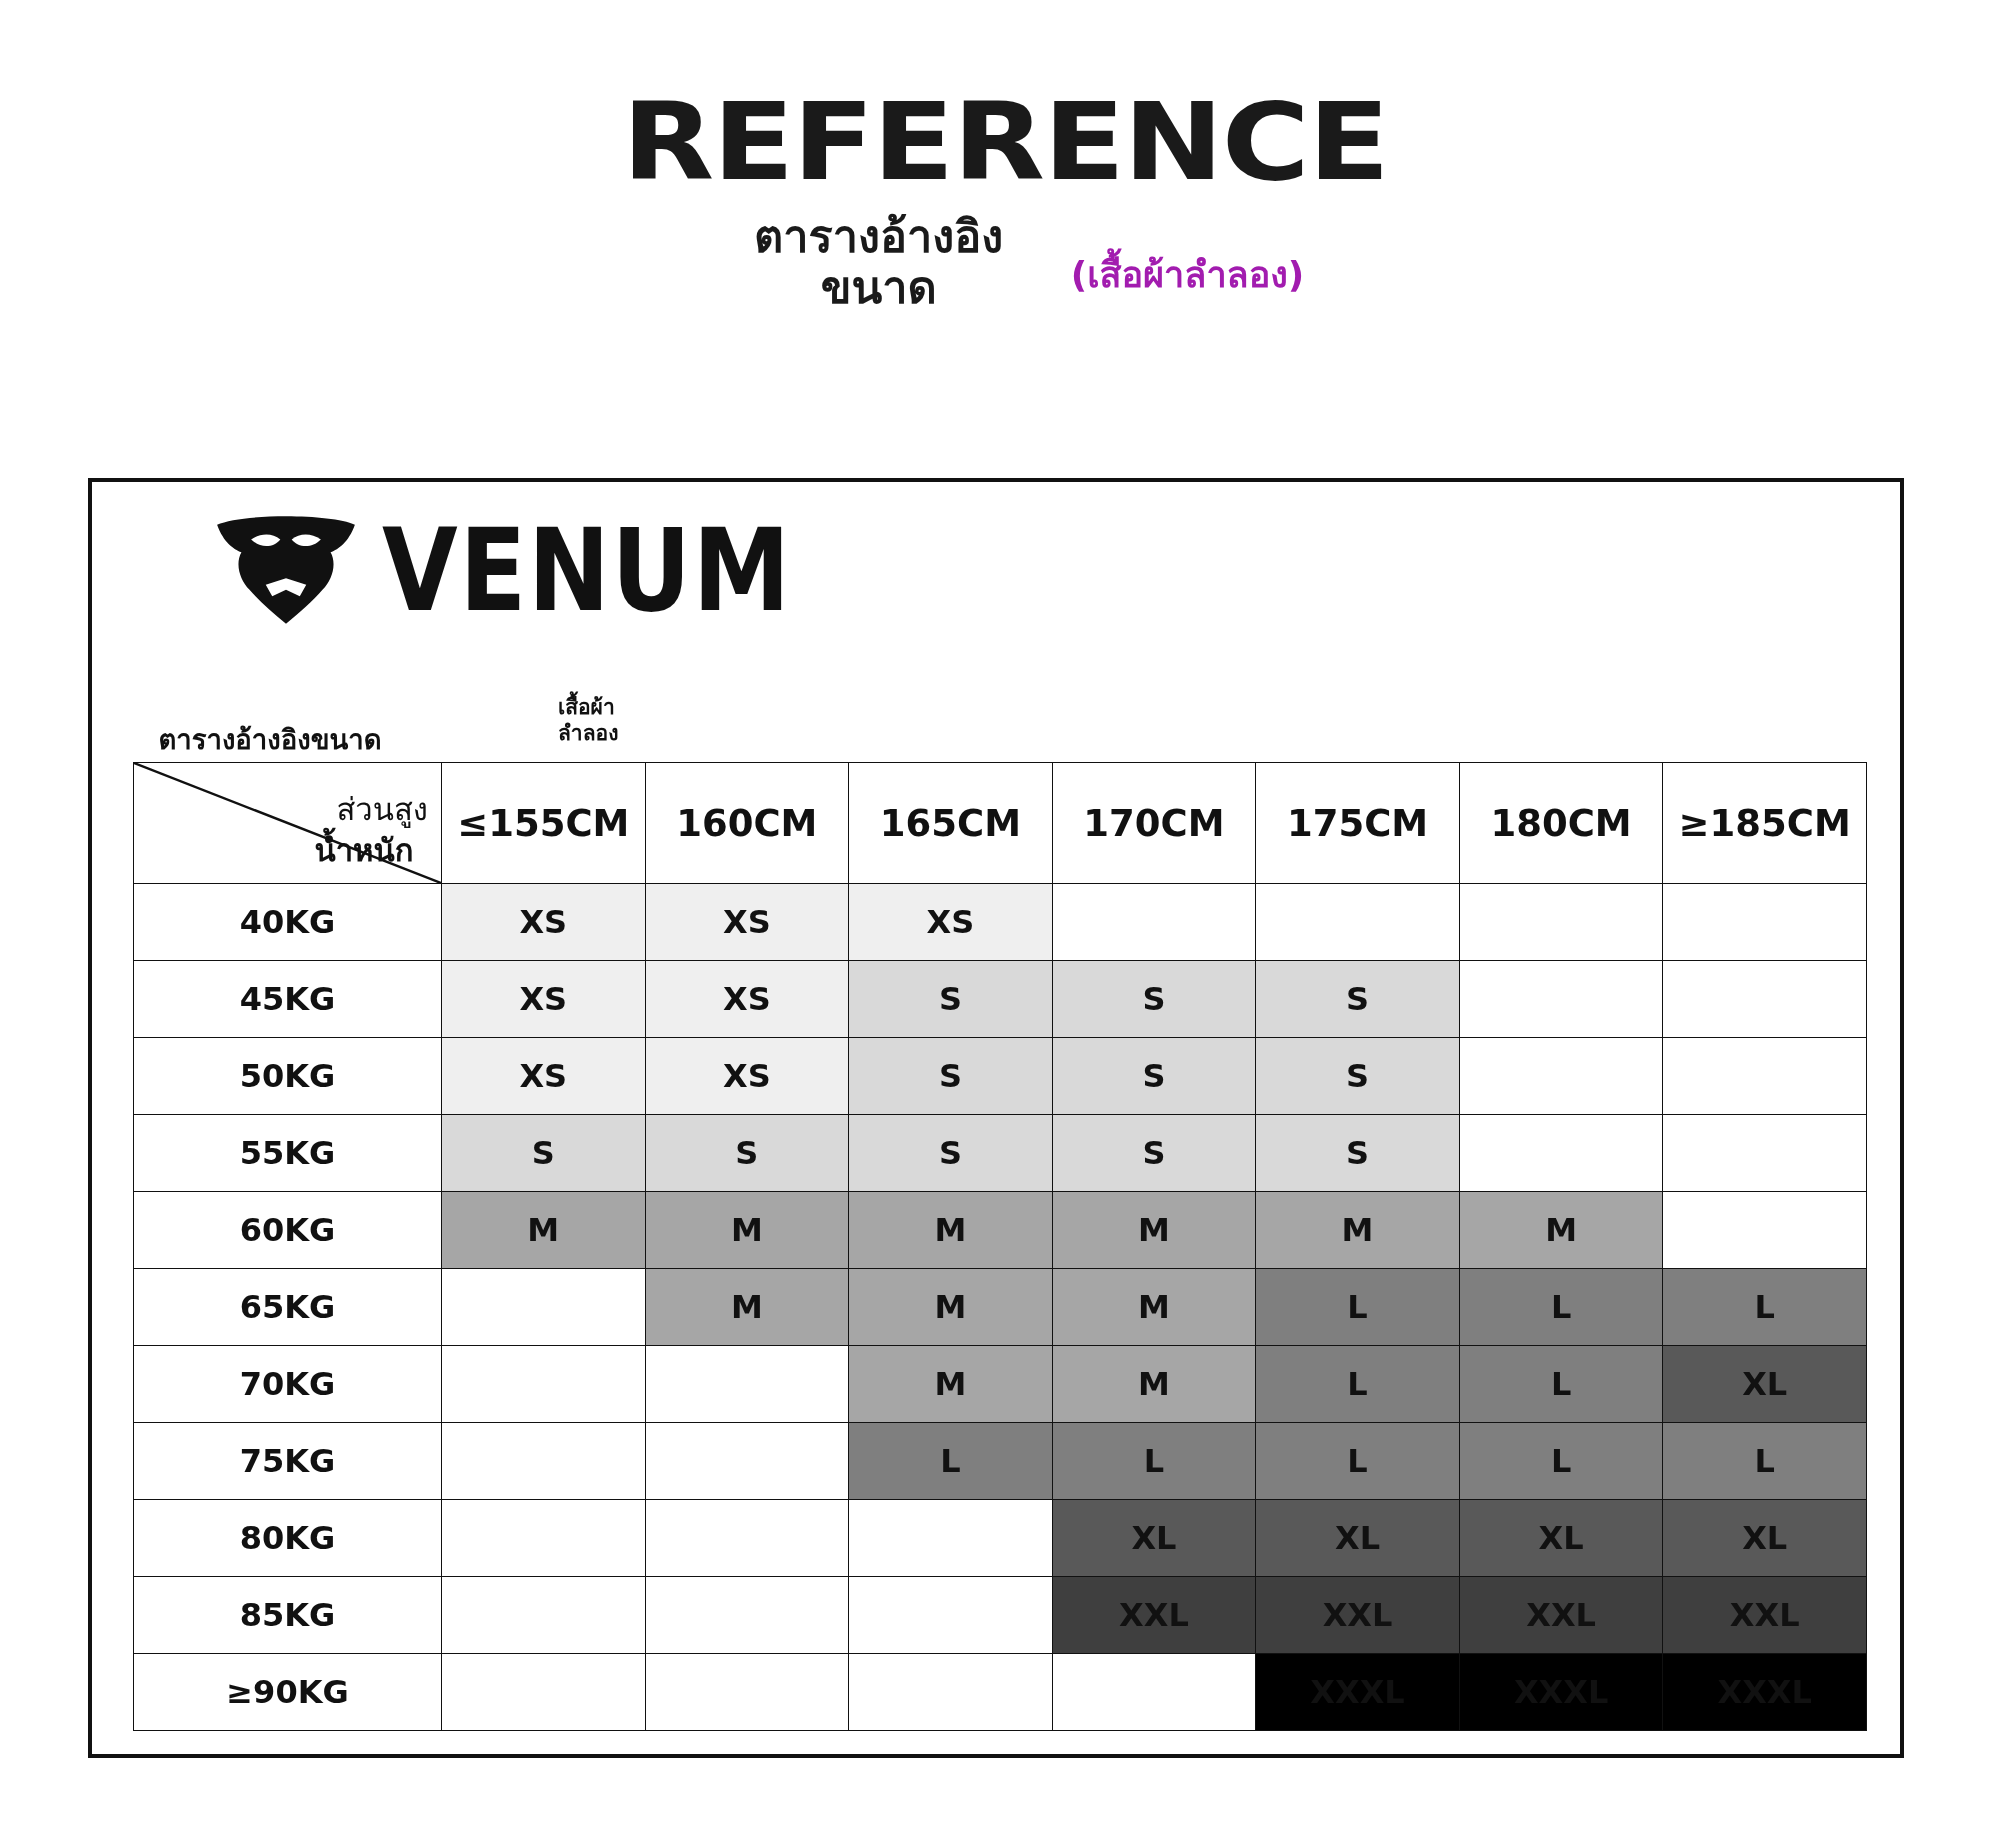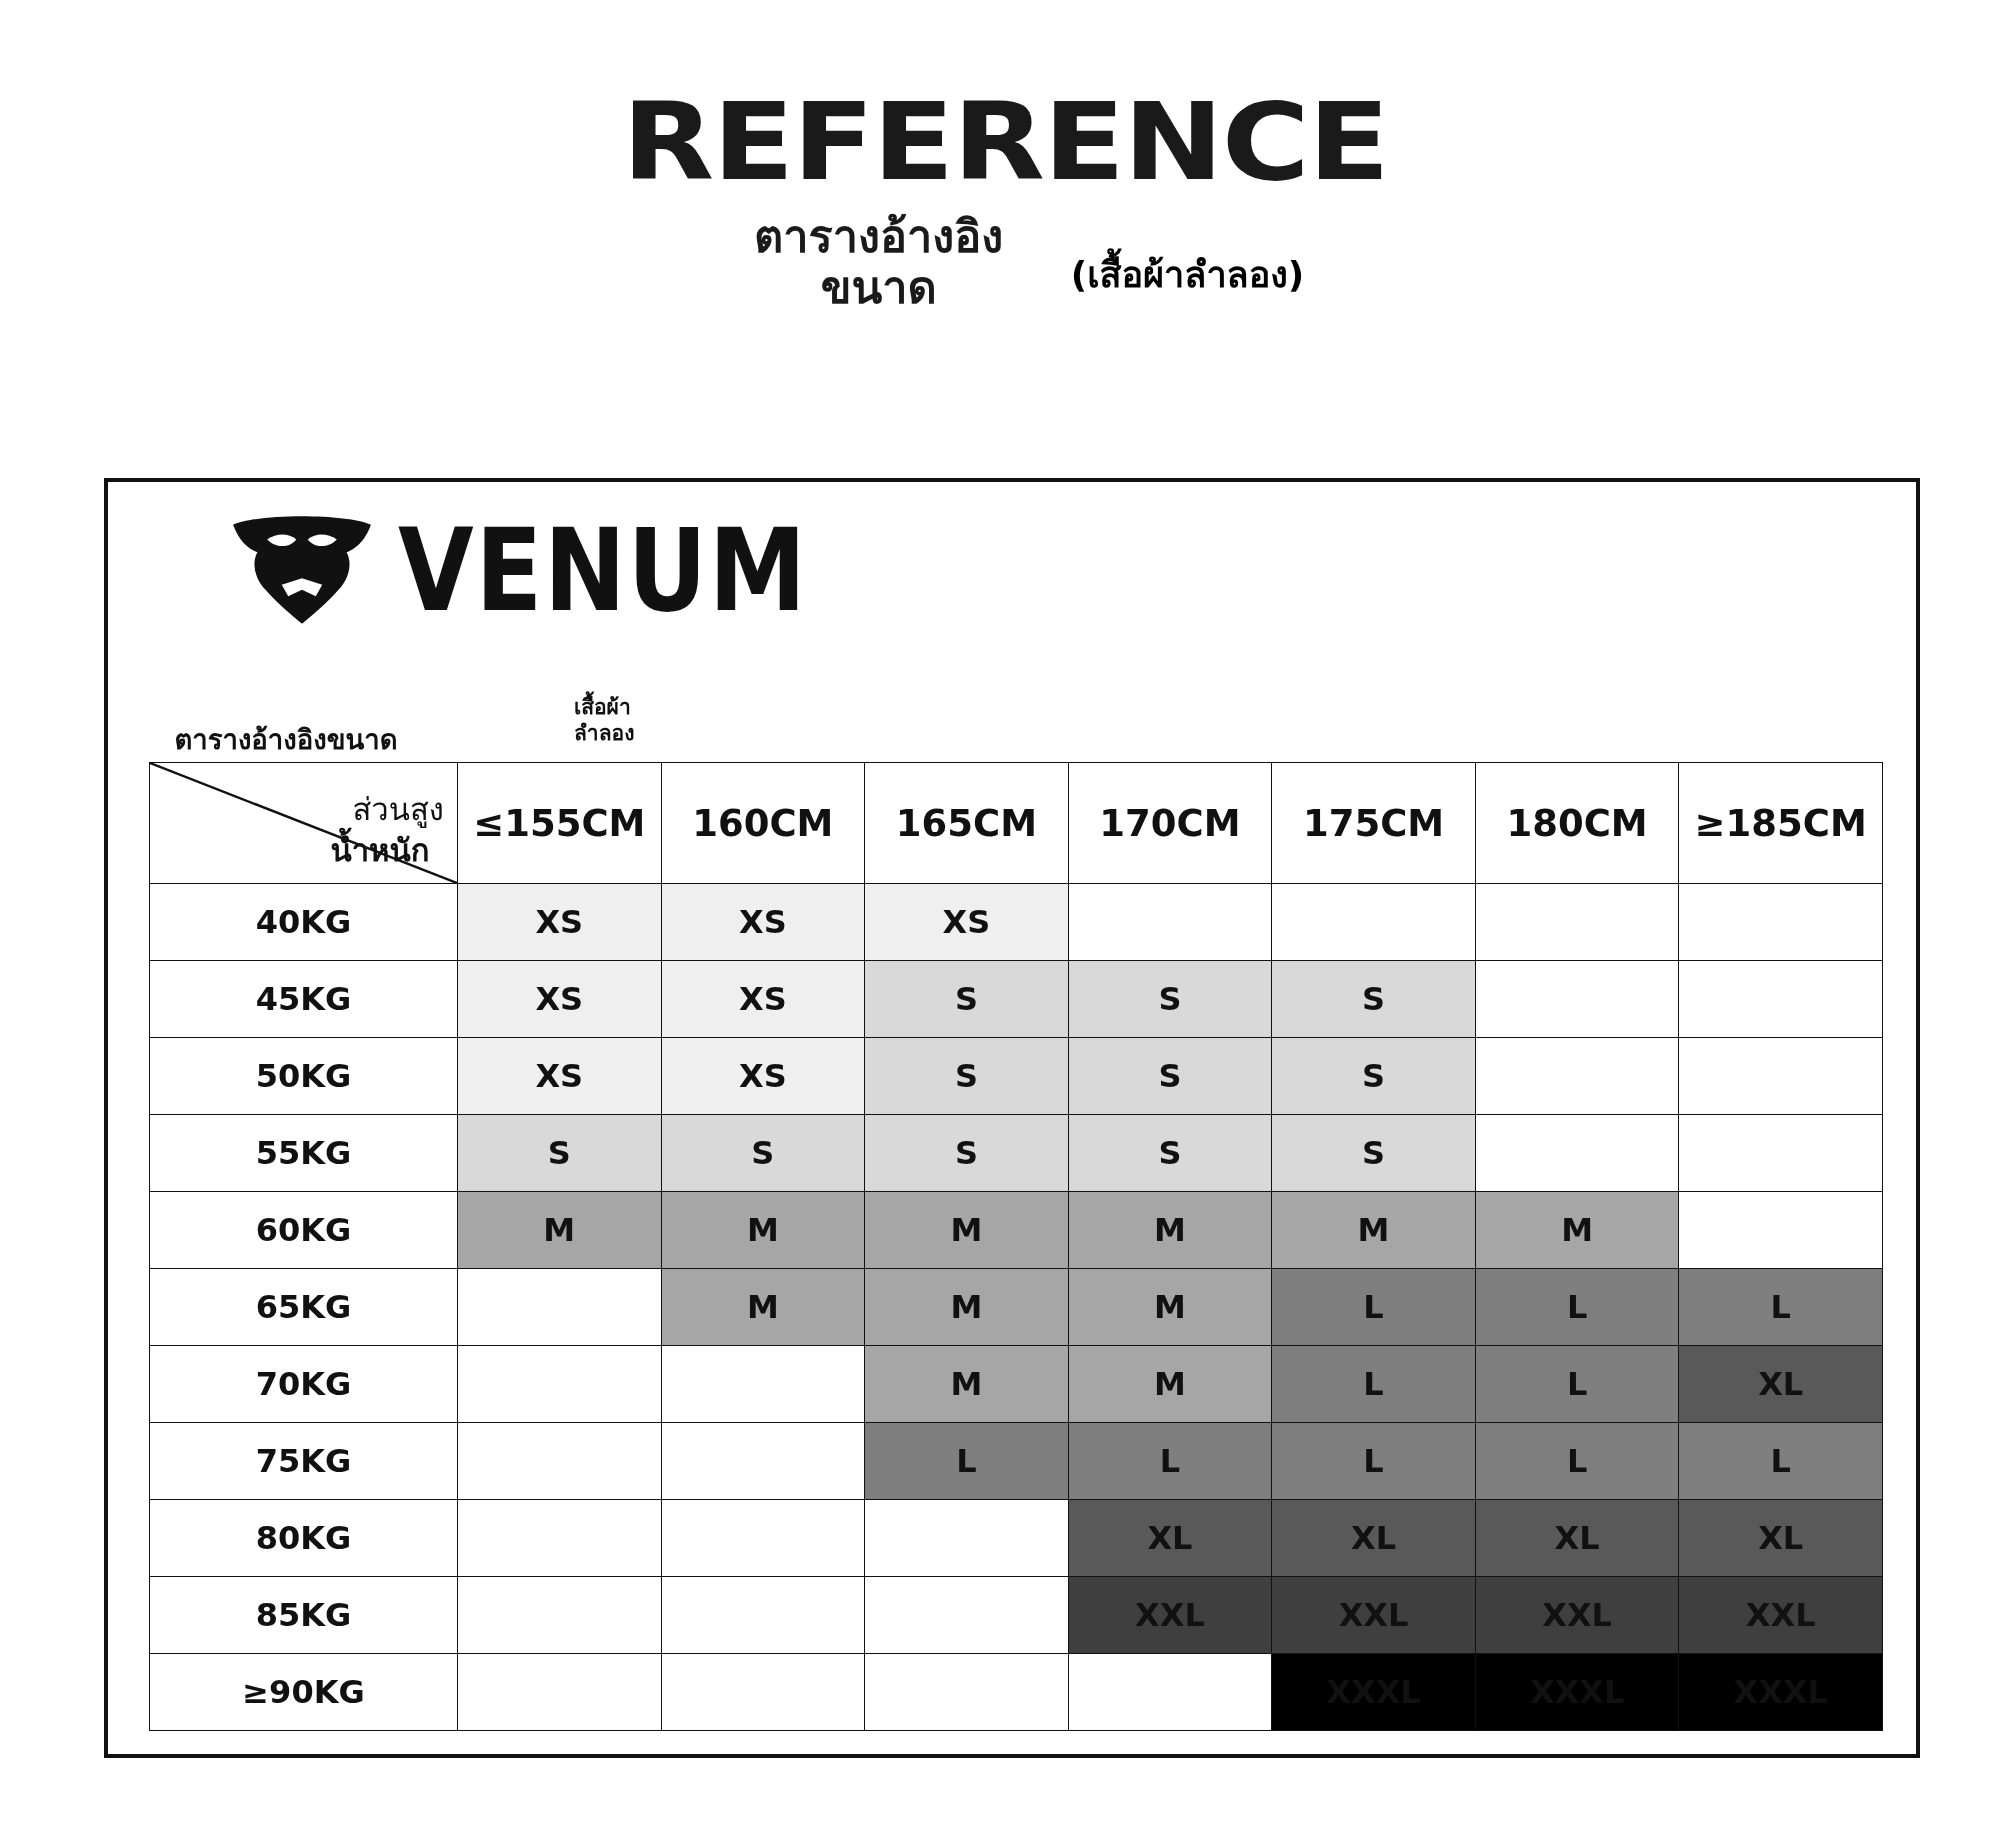--- a/index.html
+++ b/index.html
@@ -45,28 +45,28 @@
     font-size: 45px;
     font-weight: 700;
     line-height: 1.15;
     text-align: center;
     color: #1a1a1a;
     max-width: 348px;
   }
   .header-sub-paren {
     font-size: 36px;
     font-weight: 700;
-    color: #000000;
+    color: #a21caf;
     padding-bottom: 11.3px;
   }
 
   
   .frame {
     position: absolute;
-    left: 104px;
+    left: 88px;
     top: 478px;
     width: 1816px;
     height: 1280px;
     border: 4px solid #111111;
     box-sizing: border-box;
     background: #ffffff;
   }
 
   
   .brand-row {

